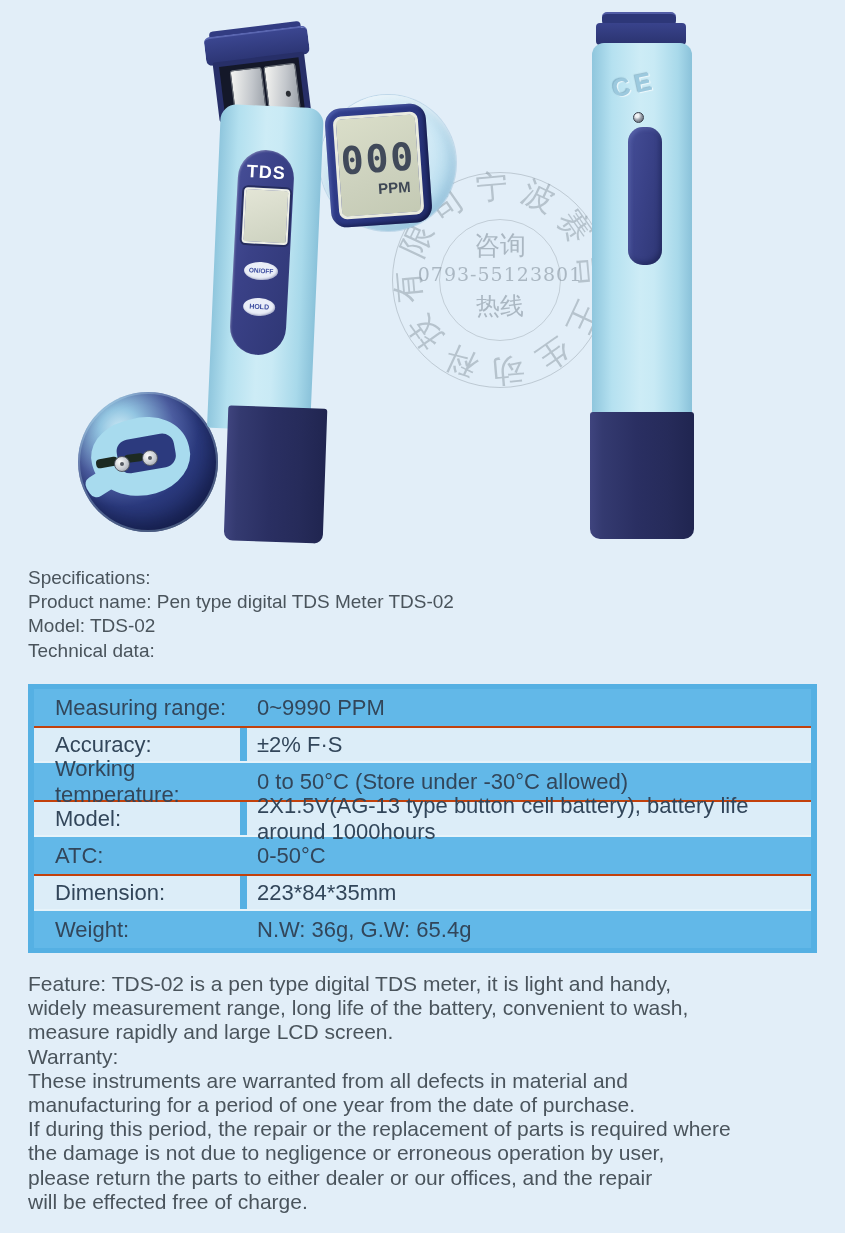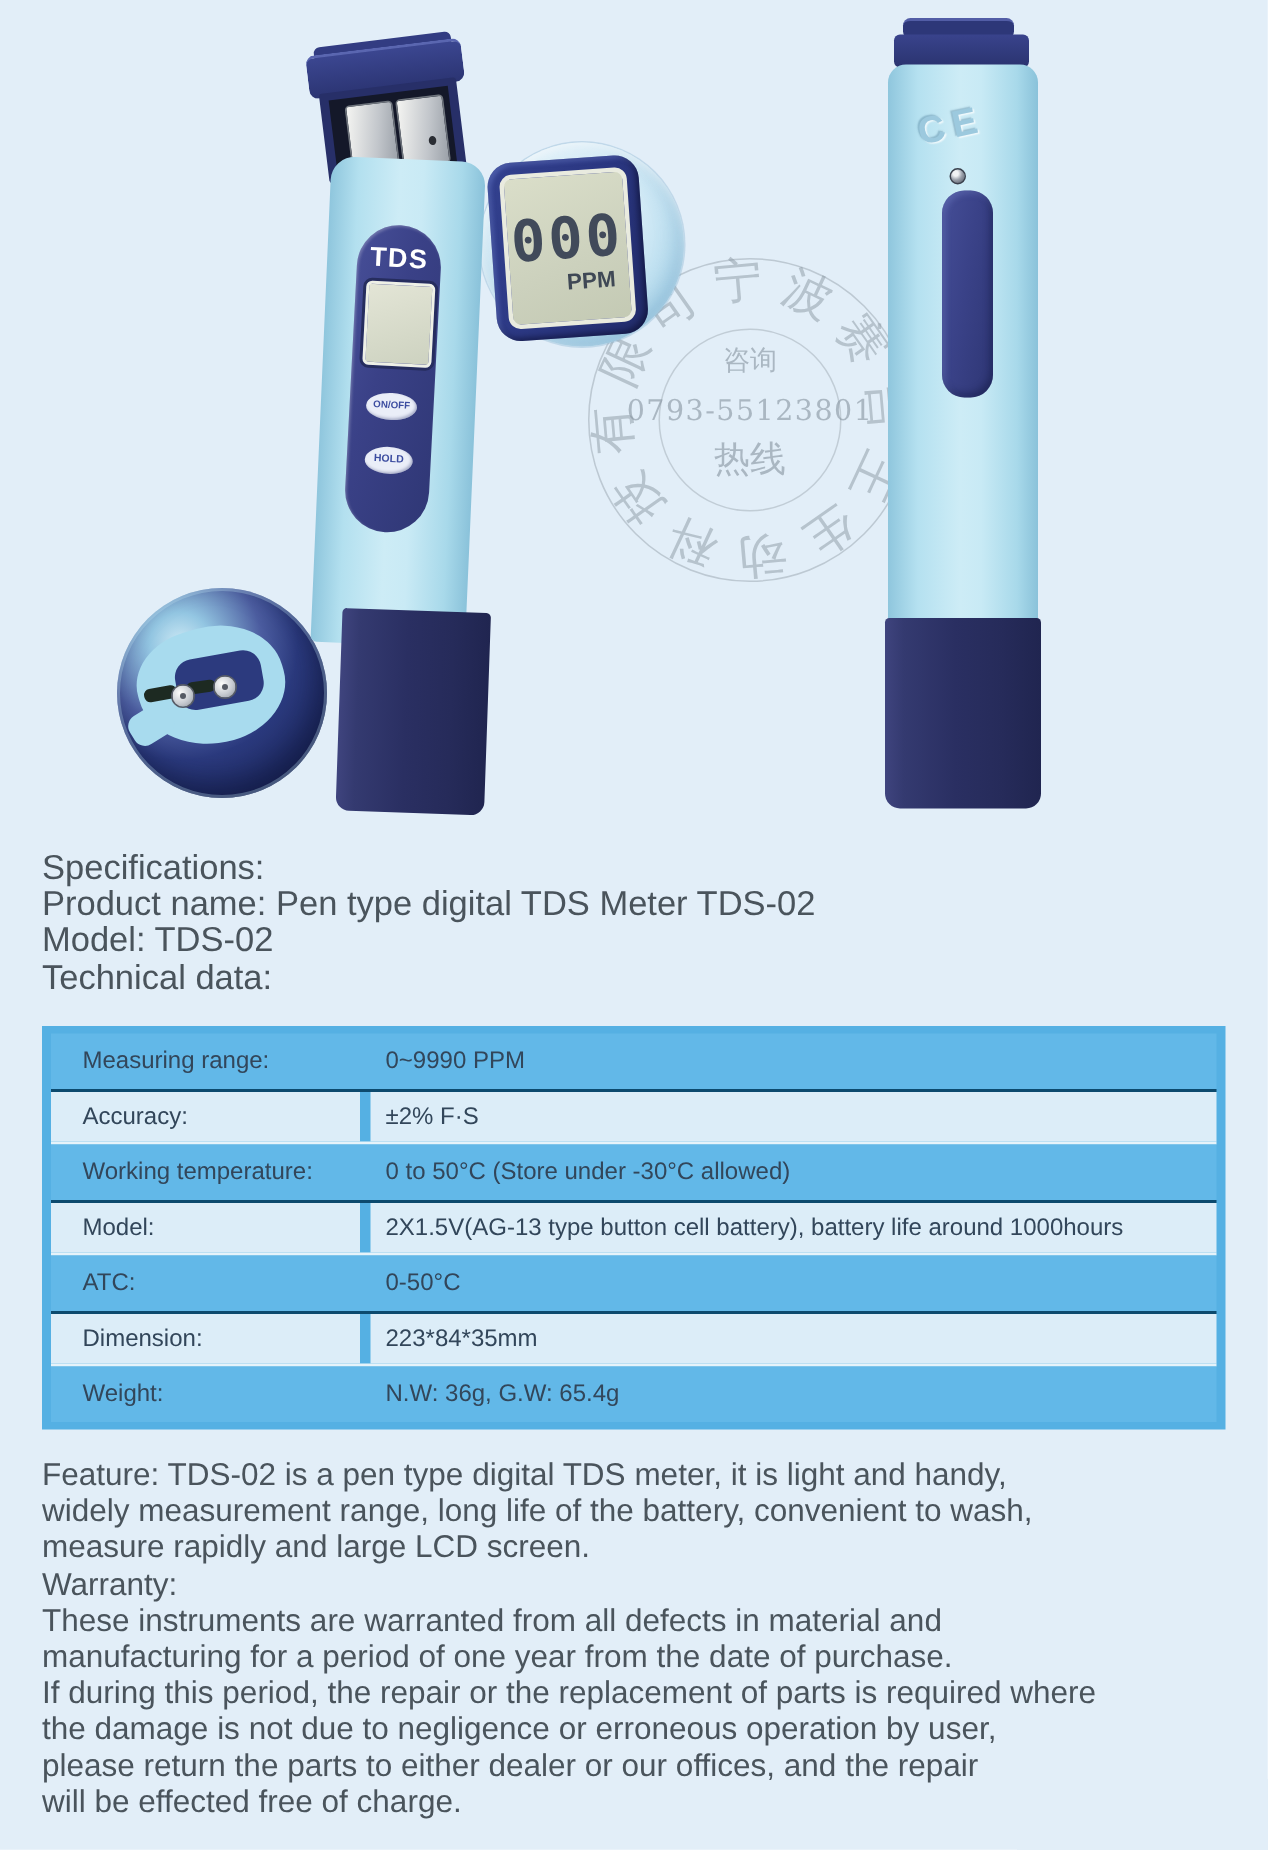--- a/index.html
+++ b/index.html
@@ -20,21 +20,21 @@
   .wm-ring span:nth-child(4){left:172px;top:46px;transform:rotate(55deg);}
   .wm-ring span:nth-child(5){left:189px;top:91px;transform:rotate(85deg);}
   .wm-ring span:nth-child(6){left:180px;top:138px;transform:rotate(115deg);}
   .wm-ring span:nth-child(7){left:150px;top:174px;transform:rotate(145deg);}
   .wm-ring span:nth-child(8){left:105px;top:191px;transform:rotate(175deg);}
   .wm-ring span:nth-child(9){left:58px;top:182px;transform:rotate(-155deg);}
   .wm-ring span:nth-child(10){left:22px;top:152px;transform:rotate(-125deg);}
   .wm-ring span:nth-child(11){left:5px;top:107px;transform:rotate(-95deg);}
   .wm-ring span:nth-child(12){left:14px;top:60px;transform:rotate(-65deg);}
   .wm-center{position:absolute;left:0;width:100%;text-align:center;color:rgba(133,147,158,.6);}
-  .wm-line1{top:66px;font-size:18px;}
+  .wm-line1{top:66px;font-size:26px;}
   .wm-phone{top:101px;font-size:19px;font-family:"DejaVu Serif",serif;letter-spacing:1px;}
   .wm-line2{top:128px;font-size:24px;}
 
   
   .lcd-disc{position:absolute;left:320px;top:95px;width:136px;height:136px;border-radius:50%;z-index:2;
     background:radial-gradient(circle at 40% 35%, #eaf6fb 0%, #d6ecf7 40%, #b7ddef 70%, #8fc7e3 92%, #7ab8da 100%);
     box-shadow:inset 2px 3px 8px rgba(255,255,255,.7), inset -4px -6px 14px rgba(90,140,180,.35), 0 0 0 1px rgba(130,175,205,.35);}
   .lcd-bezel{position:absolute;left:8px;top:11px;width:101px;height:119px;border-radius:16px;transform:rotate(-4deg);
     background:linear-gradient(115deg,#33418f 0%,#2a3680 55%,#222c6a 100%);
     box-shadow:inset -2px -2px 4px rgba(0,0,20,.45), inset 2px 2px 3px rgba(125,145,225,.35);}
@@ -96,25 +96,25 @@
     text-shadow:1px 1px 1px rgba(255,255,255,.75), -1px -1px 1px rgba(70,120,150,.4);}
   .screw{position:absolute;left:41px;top:69px;width:9px;height:9px;border-radius:50%;border:1px solid #3a404c;
     background:radial-gradient(circle at 35% 30%, #f0f2f4 20%, #9aa0aa 50%, #4c525e 100%);}
   .clip{position:absolute;left:36px;top:84px;width:34px;height:138px;border-radius:15px;
     background:linear-gradient(100deg,#454e97 0%,#3a4288 45%,#2e3674 100%);
     box-shadow:inset -2px -3px 5px rgba(10,15,50,.35), inset 2px 2px 4px rgba(140,155,225,.3);}
   .bottom-right{position:absolute;left:590px;top:412px;width:104px;height:127px;z-index:3;border-radius:3px 3px 10px 10px;
     background:linear-gradient(90deg,#3f447e 0%,#343a70 12%,#2a2f62 45%,#262b5a 75%,#202550 100%);}
 
   
-  .intro{position:absolute;left:28px;top:566px;color:#4a545c;font-size:23px;line-height:24.2px;}
+  .intro{position:absolute;left:28px;top:566px;color:#4a545c;font-size:19px;line-height:24.2px;}
   .spec-table{position:absolute;left:28px;top:684px;width:789px;background:#55b0e3;padding:5px 6px;box-sizing:border-box;}
-  .trow{display:flex;height:37px;align-items:stretch;box-sizing:border-box;font-size:16px;color:#32465a;}
+  .trow{display:flex;height:37px;align-items:stretch;box-sizing:border-box;font-size:22px;color:#32465a;}
   .trow.blue{background:#62b8e8;}
-  .trow.light{border-top:2px solid #0c4a6e;border-bottom:2px solid #e6f3fa;}
+  .trow.light{border-top:2px solid #c2410c;border-bottom:2px solid #e6f3fa;}
   .tlabel{width:206px;padding-left:21px;box-sizing:border-box;display:flex;align-items:center;}
   .tdivider{width:7px;}
   .tvalue{flex:1;padding-left:10px;display:flex;align-items:center;}
   .trow.light .tlabel,.trow.light .tvalue{background:#dcedf8;}
 
   .description{position:absolute;left:28px;top:972px;color:#4a545c;font-size:21px;line-height:24.2px;}
   .preline{white-space:pre-line;}
 </style>
 </head>
 <body>

